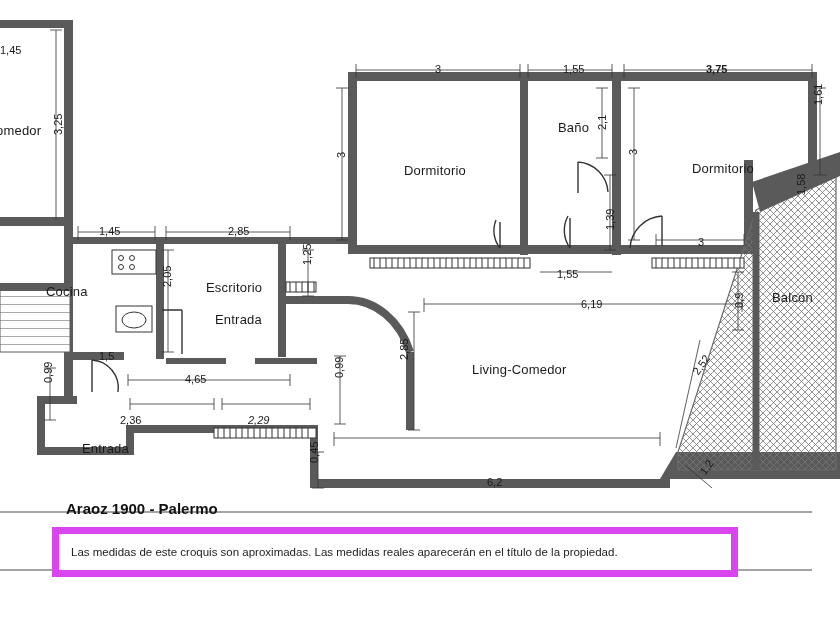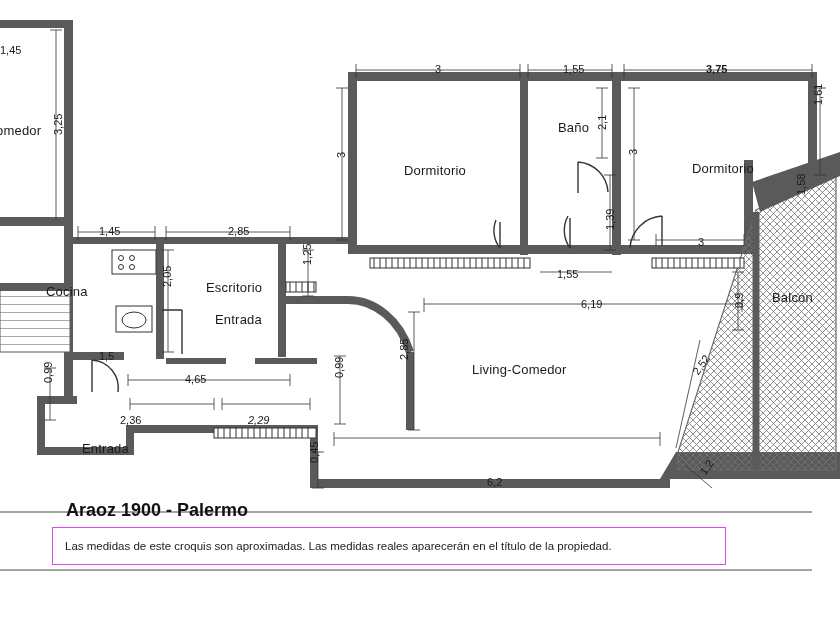--- a/index.html
+++ b/index.html
@@ -21,25 +21,25 @@
   }
   .room{
     font-size:13px;
     letter-spacing:.2px;
   }
   .dim{
     font-size:11px;
   }
   #title{
     position:absolute;left:66px;top:500px;
-    font-size:18px;font-weight:bold;color:#111;
+    font-size:15px;font-weight:bold;color:#111;
   }
   #disclaimer-box{
     position:absolute;left:52px;top:527px;width:672px;height:36px;
-    border:1px solid #d946ef;background:#ffffff;
+    border:7px solid #d946ef;background:#ffffff;
     display:flex;align-items:center;
   }
   #disclaimer-text{
     font-size:11.5px;color:#222;padding-left:12px;
   }
 </style>
 </head>
 <body>
 
 <svg id="plan" viewBox="0 0 840 630" xmlns="http://www.w3.org/2000/svg">

